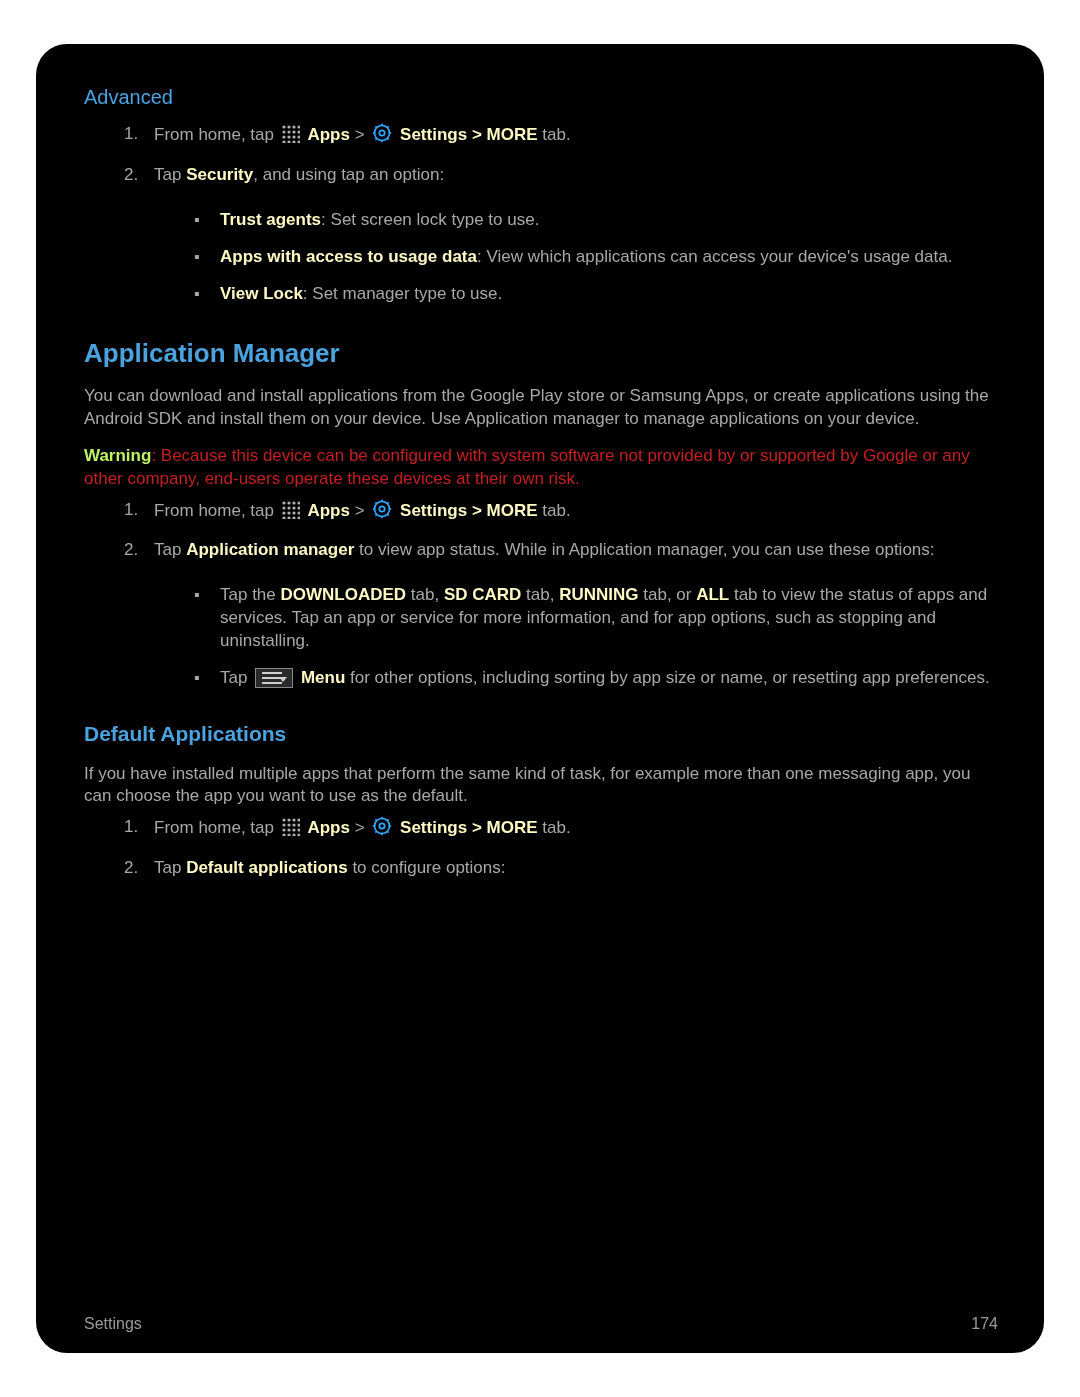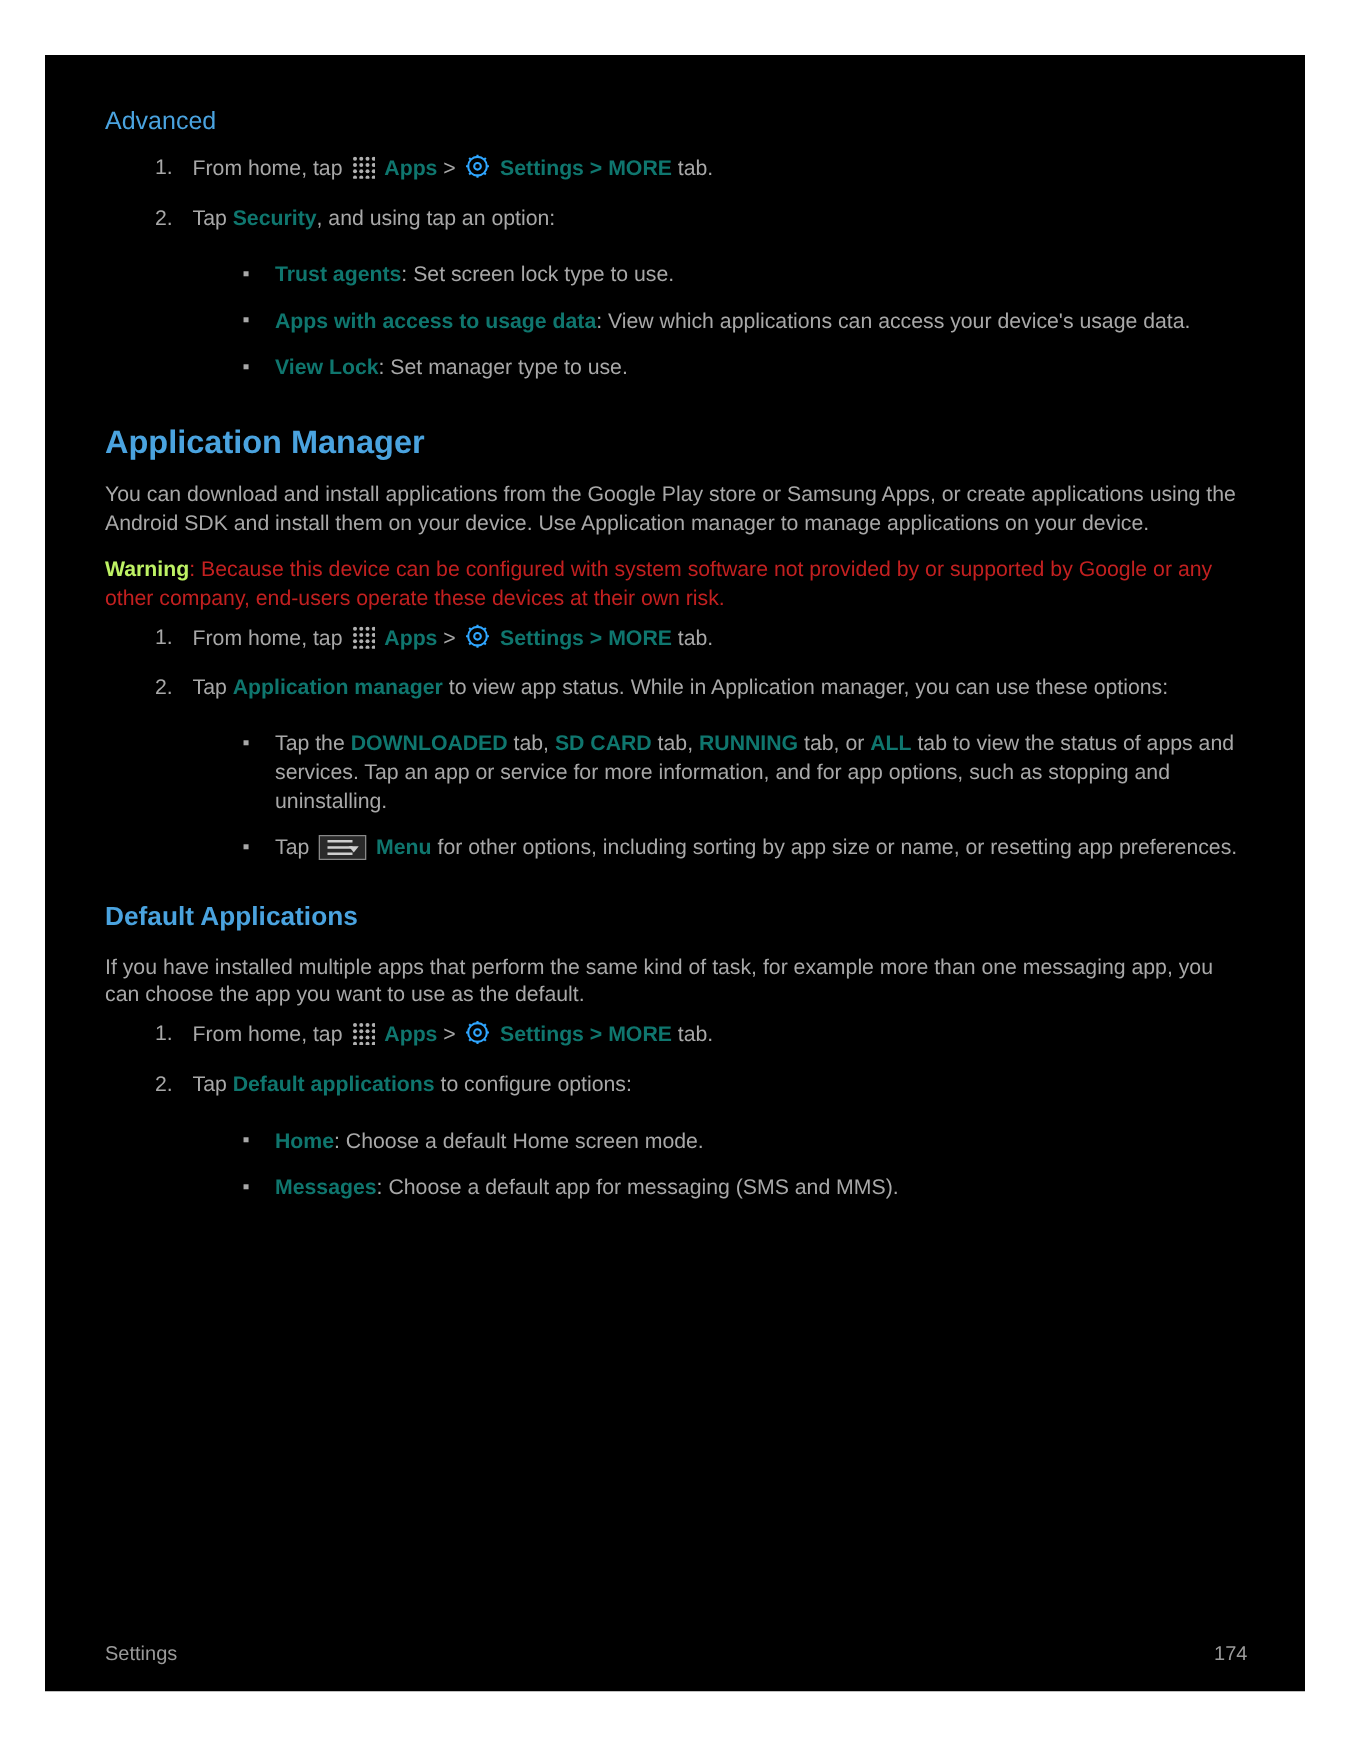--- a/index.html
+++ b/index.html
@@ -17,32 +17,33 @@
   .panel {
     box-sizing: border-box;
     width: 100%;
     height: 100%;
     background: #000;
     color: #a8a8a8;
     padding: 40px 42px 18px 48px;
     position: relative;
     font-size: 17px;
     line-height: 1.35;
+    border-radius: 31px;
   }
   .sec-title { color:#4aa3df; font-size:20px; margin:0 0 12px 0; }
   h2.sec-main { color:#4aa3df; font-size:26px; margin:30px 0 14px 0; }
   h3.sec-sub  { color:#4aa3df; font-size:21px; margin:30px 0 14px 0; }
   p { margin:0 0 8px 0; }
   ol.num { list-style:none; padding:0; margin:0 0 4px 0; counter-reset:item; }
   ol.num > li { counter-increment:item; margin:0 0 14px 40px; position:relative; padding-left:30px; }
   ol.num > li::before { content:counter(item) "."; position:absolute; left:0; top:0; color:#a8a8a8; }
   ul.sq { list-style:none; padding:0; margin:22px 0 0 0; }
   ul.sq > li { margin:0 0 14px 40px; position:relative; padding-left:26px; }
   ul.sq > li::before { content:"\25AA"; position:absolute; left:0; top:0; color:#a8a8a8; font-size:16px; }
-  .b { font-weight:bold; color:#0f766e; }
+  .b { font-weight:bold; color:#fef9c3; }
   .warn-pre { color:#bef264; font-weight:bold; }
   .warning { color:#c32020; margin:14px 0 8px 0; }
   .footer { position:absolute; left:48px; right:46px; bottom:18px; display:flex; justify-content:space-between; color:#9a9a9a; font-size:16px; }
   
   .ic { display:inline-block; vertical-align:-3px; margin:0 3px; }
   .ic-apps { width:18px; height:18px; color:#b0b0b0; }
   .ic-gear { width:20px; height:20px; }
   .ic-menu { width:36px; height:18px; border:1px solid #888; background:#2a2a2a; vertical-align:-5px; position:relative; }
   .ic-menu .bars { position:absolute; left:6px; top:3px; width:20px; height:2px; background:#cfcfcf; box-shadow:0 5px 0 0 #cfcfcf, 0 10px 0 0 #cfcfcf; }
   .ic-menu::after{ content:""; position:absolute; right:5px; top:8px; width:0; height:0; border-left:4px solid transparent; border-right:4px solid transparent; border-top:5px solid #cfcfcf; }
@@ -223,24 +224,20 @@
                 <line x1="4" y1="20" x2="6" y2="18"></line>
               </g>
             </svg>
       </span>
       <span class="b">Settings</span>
       <span class="b"> &gt; MORE</span>
       <span> tab.</span>
     </li>
     <li>
       <span>Tap </span><span class="b">Default applications</span><span> to configure options:</span>
-      <ul class="sq">
-        <li><span class="b">Home</span><span>: Choose a default Home screen mode.</span></li>
-        <li><span class="b">Messages</span><span>: Choose a default app for messaging (SMS and MMS).</span></li>
-      </ul>
     </li>
   </ol>
 
   <div class="footer">
     <span>Settings</span>
     <span>174</span>
   </div>
 </div>
 </div>
 

